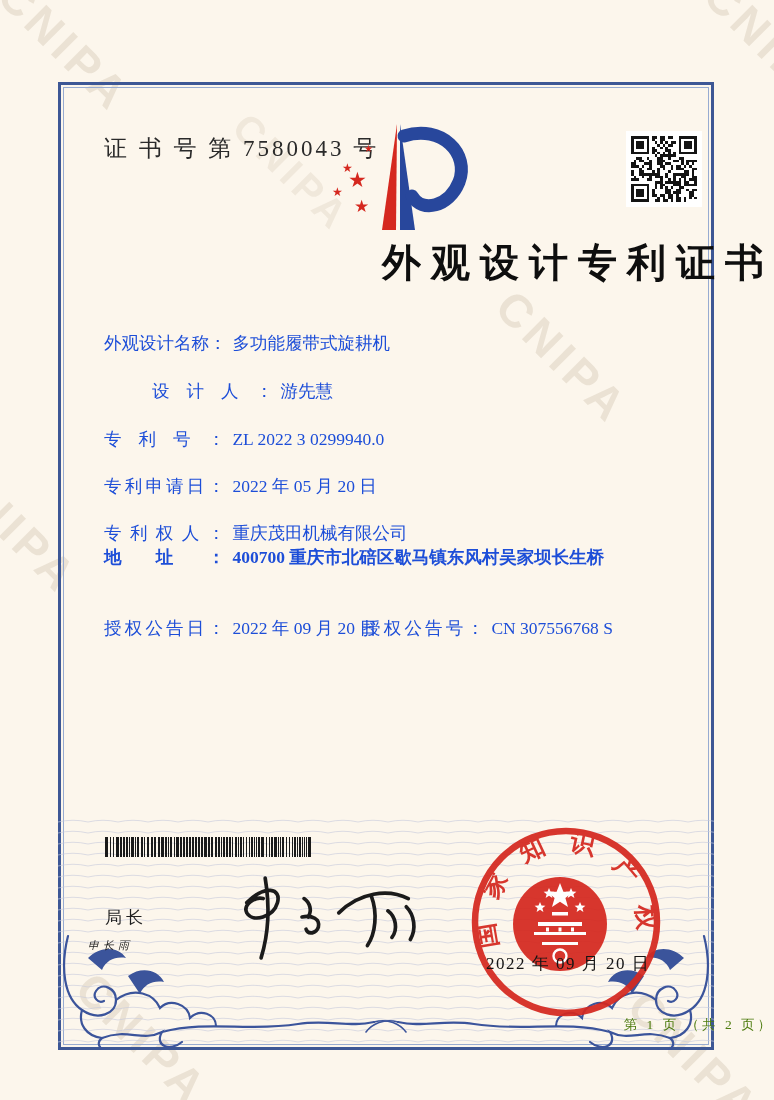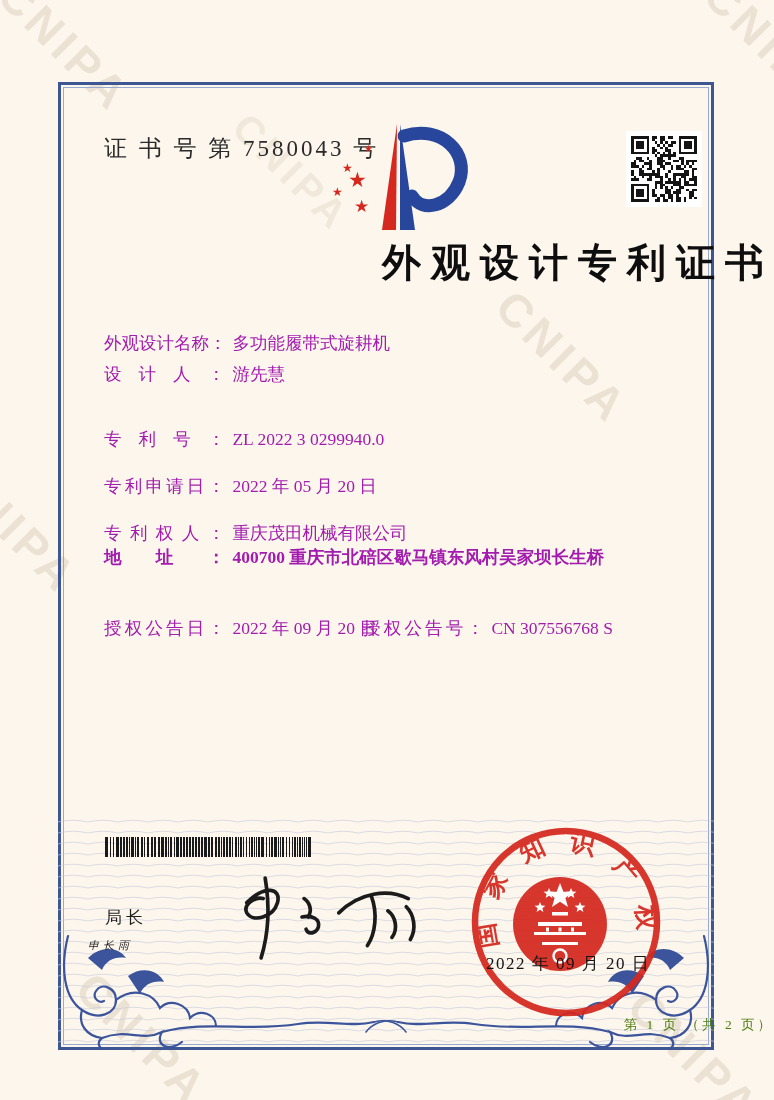--- a/index.html
+++ b/index.html
@@ -44,24 +44,24 @@
   .logo .st4{left:10px;top:66px;font-size:12px;}
   .logo .st5{left:32px;top:78px;font-size:17px;}
   
   .qr{position:absolute;left:626px;top:131px;width:76px;height:76px;background:#fff;
       padding:5px;box-sizing:border-box;z-index:4;}
   .title{
     position:absolute;left:0;right:0;top:236px;text-align:right;
     font-size:39px;font-weight:bold;letter-spacing:10px;color:#0e0e0e;z-index:4;
   }
   
-  .field-row{position:absolute;left:104px;font-size:17.5px;white-space:nowrap;z-index:4;color:#a21caf;}
+  .field-row{position:absolute;left:104px;font-size:17.5px;white-space:nowrap;z-index:4;color:#1d4ed8;}
   .flabel{display:inline-block;width:121px;text-align:justify;text-align-last:justify;}
   .fvalue{margin-left:3px;}
-  .r0{top:331px;}.r1{top:362px;}.r2{top:427px;}.r3{top:474px;}
+  .r0{top:331px;}.r1{top:379px;margin-left:48px;}.r2{top:427px;}.r3{top:474px;}
   .r4{top:521px;}.r5{top:545px;font-weight:bold;}.r6{top:616px;}
   .pair2{position:absolute;left:259px;}
   
   .bodytext{
     position:absolute;left:104px;top:646px;width:582px;z-index:4;
     font-size:16px;line-height:25.5px;text-align:justify;color:#222;
   }
   .bodytext p{margin:0;text-indent:2em;}
   
   .panel{position:absolute;left:58px;top:818px;width:656px;height:232px;z-index:2;}

